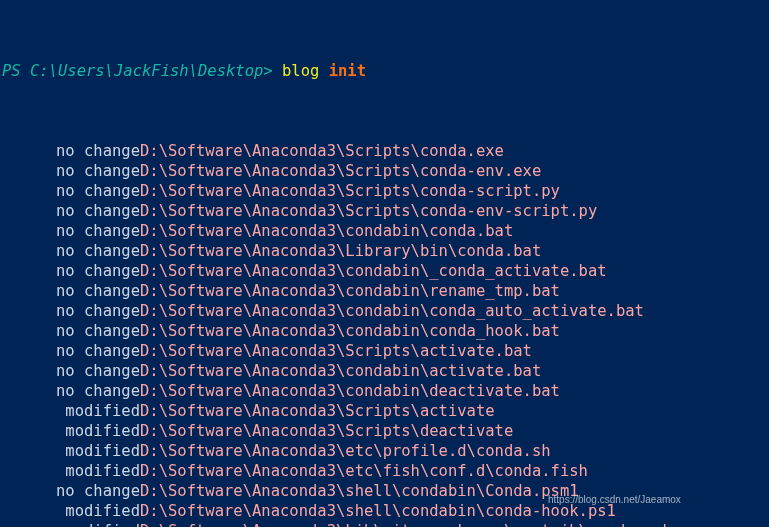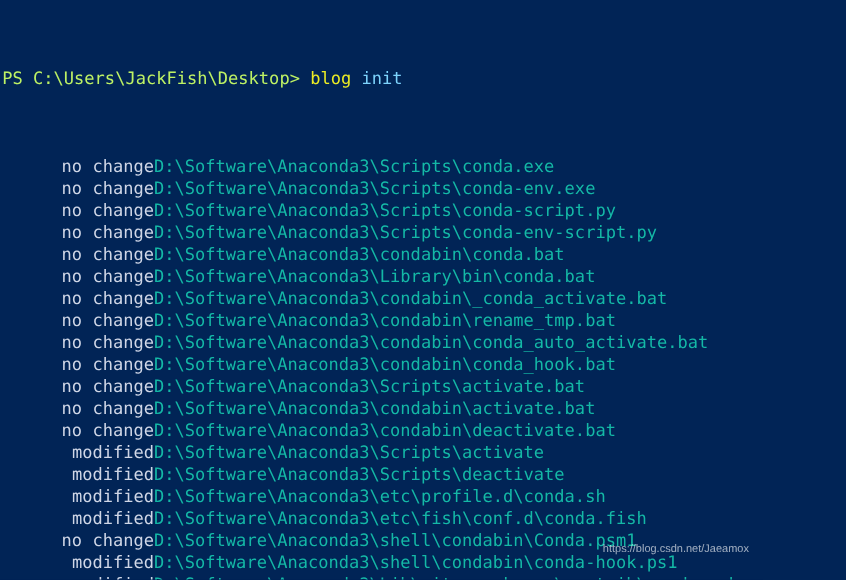--- a/index.html
+++ b/index.html
@@ -31,24 +31,24 @@
     height: 20px;
     white-space: pre;
     display: block;
   }
   .status {
     display: inline-block;
     width: 138px;
     white-space: pre;
     text-align: right;
   }
-  .cmd-prompt { color: #bef264; }
+  .cmd-prompt { color: #14b8a6; font-style: italic; }
   .cmd-exe    { color: #ecec24; }
-  .cmd-arg    { color: #7dd3fc; }
-  .path       { color: #14b8a6; }
+  .cmd-arg    { color: #f97316; font-weight: bold; }
+  .path       { color: #fca5a5; }
 
   
   #watermark {
     position: absolute;
     left: 548px;
     top: 492px;
     font-family: "Liberation Sans", sans-serif;
     font-size: 10px;
     line-height: 16px;
     color: #ffffff;

